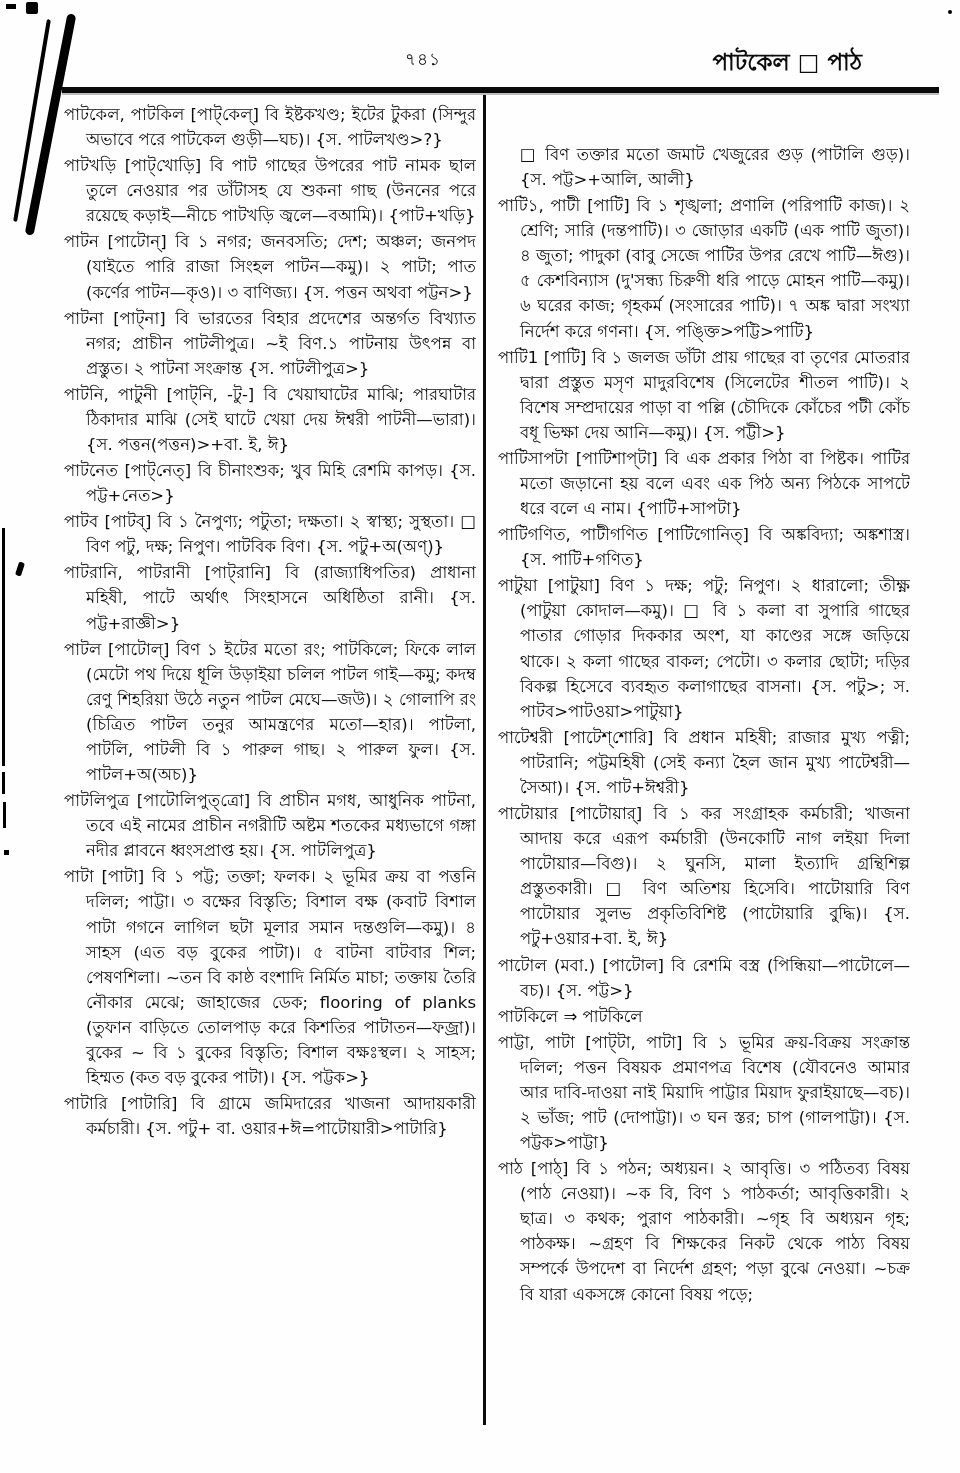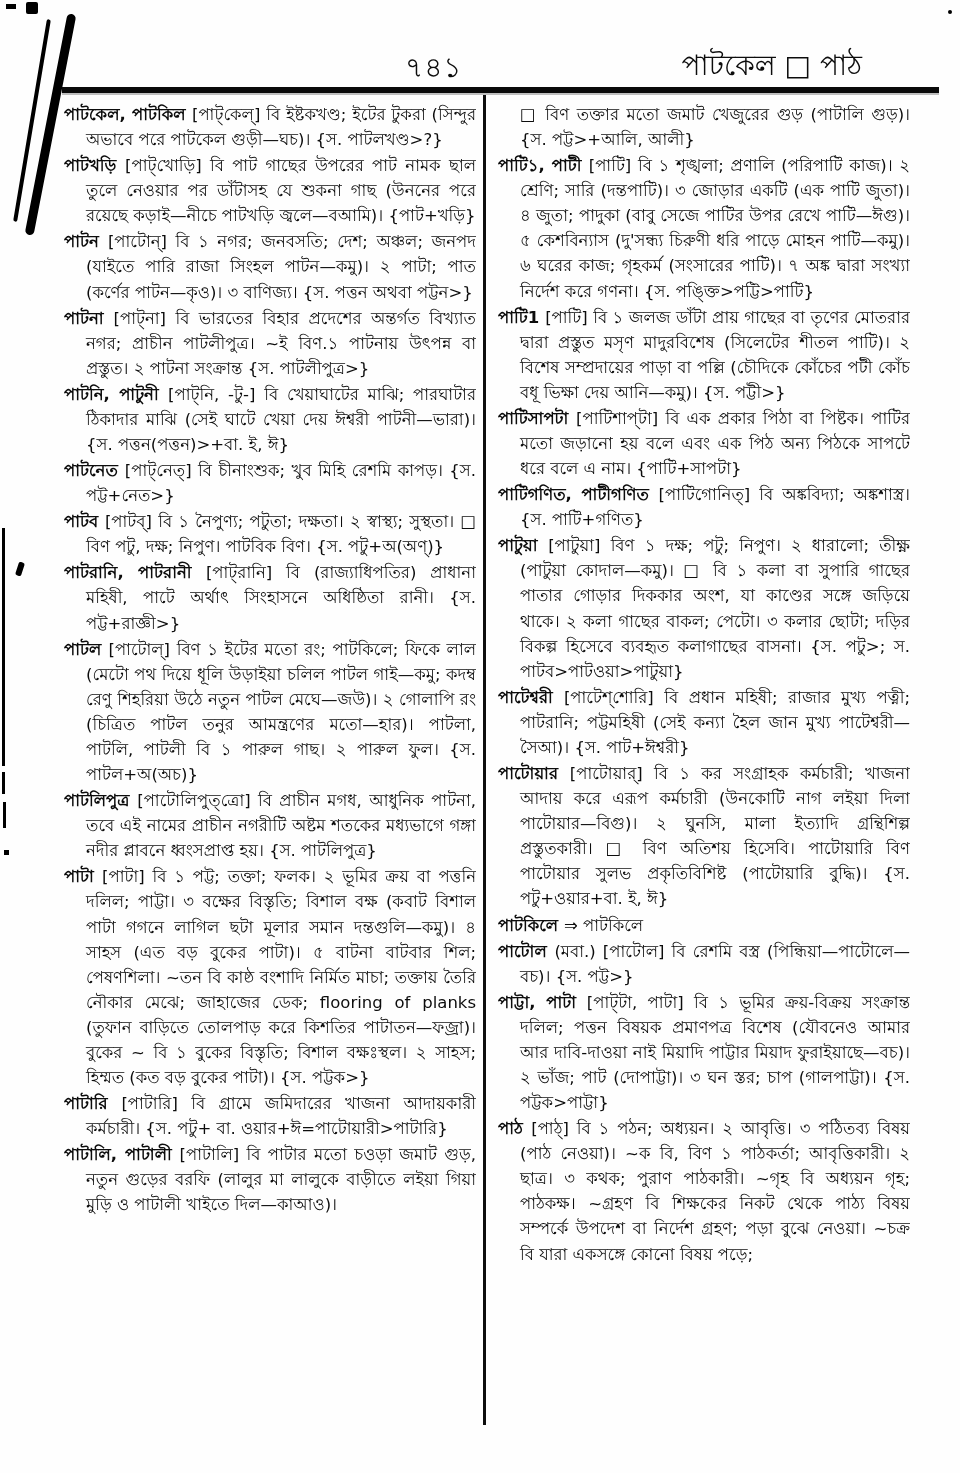--- a/index.html
+++ b/index.html
@@ -7,46 +7,46 @@
     position:relative;
     width:960px;height:1473px;
     background:#fefefe;
     overflow:hidden;
     font-family:"DejaVu Sans", sans-serif;
     color:#0c0c0c;
   }
   
   .page-number{
     position:absolute;top:46px;left:405px;
-    font-size:28px;letter-spacing:1px;
+    font-size:17px;letter-spacing:1px;
   }
   .guide-words{
     position:absolute;top:44px;right:98px;
-    font-size:28px;font-weight:normal;
+    font-size:23px;font-weight:bold;
   }
   .header-rule{
     position:absolute;top:87px;left:62px;
     width:877px;height:6px;background:#0a0a0a;
     box-shadow:0 2px 0 rgba(0,0,0,.25);
   }
   
   .col{
     position:absolute;top:102px;width:412px;height:1320px;
     overflow:hidden;text-align:justify;
     font-size:16.5px;line-height:1.52;
   }
   .col-left{left:64px;}
   .col-right{left:498px;}
   .col-divider{
     position:absolute;top:95px;left:483px;
     width:3px;height:1330px;background:#0d0d0d;
   }
   .entry{margin:0 0 1px 0;padding-left:22px;text-indent:-22px;}
-  .entry.continuation{padding-left:22px;text-indent:0;}
-  .hw{font-weight:bold;}
+  .entry.continuation{padding-left:22px;text-indent:0;margin-top:40px;}
+  .hw{font-weight:normal;}
   
   .artifact{position:absolute;background:#000;}
   .streak-a{top:18px;left:30px;width:4px;height:205px;transform:rotate(9.5deg);border-radius:3px;}
   .streak-b{top:12px;left:46px;width:9px;height:225px;transform:rotate(11deg);border-radius:5px;}
   .corner-mark-1{top:4px;left:6px;width:10px;height:5px;}
   .corner-mark-2{top:2px;left:26px;width:12px;height:12px;border-radius:2px;}
   .edge-line{top:528px;left:2px;width:3px;height:238px;}
   .edge-dash-1{top:772px;left:2px;width:3px;height:22px;}
   .edge-dash-2{top:802px;left:3px;width:3px;height:26px;}
   .edge-dot-1{top:850px;left:4px;width:5px;height:5px;}
@@ -79,31 +79,30 @@
       <p class="entry"><b class="hw">পাটন </b><span>[পাটোন্] বি ১ নগর; জনবসতি; দেশ; অঞ্চল; জনপদ (যাইতে পারি রাজা সিংহল পাটন—কমু)। ২ পাটা; পাত (কর্ণের পাটন—কৃও)। ৩ বাণিজ্য। {স. পত্তন অথবা পট্টন&gt;}</span></p>
       <p class="entry"><b class="hw">পাটনা </b><span>[পাট্‌না] বি ভারতের বিহার প্রদেশের অন্তর্গত বিখ্যাত নগর; প্রাচীন পাটলীপুত্র। ~ই বিণ.১ পাটনায় উৎপন্ন বা প্রস্তুত। ২ পাটনা সংক্রান্ত {স. পাটলীপুত্র&gt;}</span></p>
       <p class="entry"><b class="hw">পাটনি, পাটুনী </b><span>[পাট্‌নি, -টু-] বি খেয়াঘাটের মাঝি; পারঘাটার ঠিকাদার মাঝি (সেই ঘাটে খেয়া দেয় ঈশ্বরী পাটনী—ভারা)। {স. পত্তন(পত্তন)&gt;+বা. ই, ঈ}</span></p>
       <p class="entry"><b class="hw">পাটনেত </b><span>[পাট্‌নেত্] বি চীনাংশুক; খুব মিহি রেশমি কাপড়। {স. পট্ট+নেত&gt;}</span></p>
       <p class="entry"><b class="hw">পাটব </b><span>[পাটব্] বি ১ নৈপুণ্য; পটুতা; দক্ষতা। ২ স্বাস্থ্য; সুস্থতা। □ বিণ পটু, দক্ষ; নিপুণ। পাটবিক বিণ। {স. পটু+অ(অণ্)}</span></p>
       <p class="entry"><b class="hw">পাটরানি, পাটরানী </b><span>[পাট্‌রানি] বি (রাজ্যাধিপতির) প্রাধানা মহিষী, পাটে অর্থাৎ সিংহাসনে অধিষ্ঠিতা রানী। {স. পট্ট+রাজ্ঞী&gt;}</span></p>
       <p class="entry"><b class="hw">পাটল </b><span>[পাটোল্] বিণ ১ ইটের মতো রং; পাটকিলে; ফিকে লাল (মেটো পথ দিয়ে ধূলি উড়াইয়া চলিল পাটল গাই—কমু; কদম্ব রেণু শিহরিয়া উঠে নতুন পাটল মেঘে—জউ)। ২ গোলাপি রং (চিত্রিত পাটল তনুর আমন্ত্রণের মতো—হার)। পাটলা, পাটলি, পাটলী বি ১ পারুল গাছ। ২ পারুল ফুল। {স. পাটল+অ(অচ)}</span></p>
       <p class="entry"><b class="hw">পাটলিপুত্র </b><span>[পাটোলিপুত্‌ত্রো] বি প্রাচীন মগধ, আধুনিক পাটনা, তবে এই নামের প্রাচীন নগরীটি অষ্টম শতকের মধ্যভাগে গঙ্গা নদীর প্লাবনে ধ্বংসপ্রাপ্ত হয়। {স. পাটলিপুত্র}</span></p>
       <p class="entry"><b class="hw">পাটা </b><span>[পাটা] বি ১ পট্ট; তক্তা; ফলক। ২ ভূমির ক্রয় বা পত্তনি দলিল; পাট্টা। ৩ বক্ষের বিস্তৃতি; বিশাল বক্ষ (কবাট বিশাল পাটা গগনে লাগিল ছটা মূলার সমান দন্তগুলি—কমু)। ৪ সাহস (এত বড় বুকের পাটা)। ৫ বাটনা বাটবার শিল; পেষণশিলা। ~তন বি কাষ্ঠ বংশাদি নির্মিত মাচা; তক্তায় তৈরি নৌকার মেঝে; জাহাজের ডেক; flooring of planks (তুফান বাড়িতে তোলপাড় করে কিশতির পাটাতন—ফজ্রা)। বুকের ~ বি ১ বুকের বিস্তৃতি; বিশাল বক্ষঃস্থল। ২ সাহস; হিম্মত (কত বড় বুকের পাটা)। {স. পট্টক&gt;}</span></p>
       <p class="entry"><b class="hw">পাটারি </b><span>[পাটারি] বি গ্রামে জমিদারের খাজনা আদায়কারী কর্মচারী। {স. পটু+ বা. ওয়ার+ঈ=পাটোয়ারী&gt;পাটারি}</span></p>
-      <p class="entry"><b class="hw">পাটালি, পাটালী </b><span>[পাটালি] বি পাটার মতো চওড়া জমাট গুড়, নতুন গুড়ের বরফি (লালুর মা লালুকে বাড়ীতে লইয়া গিয়া মুড়ি ও পাটালী খাইতে দিল—কাআও)।</span></p>
     </div>
   <div class="col-divider"></div>
   <div class="col col-right">
       <p class="entry continuation"><span>□ বিণ তক্তার মতো জমাট খেজুরের গুড় (পাটালি গুড়)। {স. পট্ট&gt;+আলি, আলী}</span></p>
       <p class="entry"><b class="hw">পাটি১, পাটী </b><span>[পাটি] বি ১ শৃঙ্খলা; প্রণালি (পরিপাটি কাজ)। ২ শ্রেণি; সারি (দন্তপাটি)। ৩ জোড়ার একটি (এক পাটি জুতা)। ৪ জুতা; পাদুকা (বাবু সেজে পাটির উপর রেখে পাটি—ঈগু)। ৫ কেশবিন্যাস (দু'সন্ধ্য চিরুণী ধরি পাড়ে মোহন পাটি—কমু)। ৬ ঘরের কাজ; গৃহকর্ম (সংসারের পাটি)। ৭ অঙ্ক দ্বারা সংখ্যা নির্দেশ করে গণনা। {স. পঙ্ক্তি&gt;পট্টি&gt;পাটি}</span></p>
       <p class="entry"><b class="hw">পাটি1 </b><span>[পাটি] বি ১ জলজ ডাঁটা প্রায় গাছের বা তৃণের মোতরার দ্বারা প্রস্তুত মসৃণ মাদুরবিশেষ (সিলেটের শীতল পাটি)। ২ বিশেষ সম্প্রদায়ের পাড়া বা পল্লি (চৌদিকে কোঁচের পটী কোঁচ বধূ ভিক্ষা দেয় আনি—কমু)। {স. পট্টী&gt;}</span></p>
       <p class="entry"><b class="hw">পাটিসাপটা </b><span>[পাটিশাপ্‌টা] বি এক প্রকার পিঠা বা পিষ্টক। পাটির মতো জড়ানো হয় বলে এবং এক পিঠ অন্য পিঠকে সাপটে ধরে বলে এ নাম। {পাটি+সাপটা}</span></p>
       <p class="entry"><b class="hw">পাটিগণিত, পাটীগণিত </b><span>[পাটিগোনিত্] বি অঙ্কবিদ্যা; অঙ্কশাস্ত্র। {স. পাটি+গণিত}</span></p>
       <p class="entry"><b class="hw">পাটুয়া </b><span>[পাটুয়া] বিণ ১ দক্ষ; পটু; নিপুণ। ২ ধারালো; তীক্ষ্ণ (পাটুয়া কোদাল—কমু)। □ বি ১ কলা বা সুপারি গাছের পাতার গোড়ার দিককার অংশ, যা কাণ্ডের সঙ্গে জড়িয়ে থাকে। ২ কলা গাছের বাকল; পেটো। ৩ কলার ছোটা; দড়ির বিকল্প হিসেবে ব্যবহৃত কলাগাছের বাসনা। {স. পটু&gt;; স. পাটব&gt;পাটওয়া&gt;পাটুয়া}</span></p>
       <p class="entry"><b class="hw">পাটেশ্বরী </b><span>[পাটেশ্‌শোরি] বি প্রধান মহিষী; রাজার মুখ্য পত্নী; পাটরানি; পট্টমহিষী (সেই কন্যা হৈল জান মুখ্য পাটেশ্বরী—সৈআ)। {স. পাট+ঈশ্বরী}</span></p>
       <p class="entry"><b class="hw">পাটোয়ার </b><span>[পাটোয়ার্] বি ১ কর সংগ্রাহক কর্মচারী; খাজনা আদায় করে এরূপ কর্মচারী (উনকোটি নাগ লইয়া দিলা পাটোয়ার—বিগু)। ২ ঘুনসি, মালা ইত্যাদি গ্রন্থিশিল্প প্রস্তুতকারী। □ বিণ অতিশয় হিসেবি। পাটোয়ারি বিণ পাটোয়ার সুলভ প্রকৃতিবিশিষ্ট (পাটোয়ারি বুদ্ধি)। {স. পটু+ওয়ার+বা. ই, ঈ}</span></p>
+      <p class="entry"><b class="hw">পাটোল </b><span>(মবা.) [পাটোল] বি রেশমি বস্ত্র (পিন্ধিয়া—পাটোলে—বচ)। {স. পট্ট&gt;}</span></p>
       <p class="entry"><b class="hw">পাটকিলে </b><span>⇒ পাটকিলে</span></p>
-      <p class="entry"><b class="hw">পাটোল </b><span>(মবা.) [পাটোল] বি রেশমি বস্ত্র (পিন্ধিয়া—পাটোলে—বচ)। {স. পট্ট&gt;}</span></p>
       <p class="entry"><b class="hw">পাট্টা, পাটা </b><span>[পাট্‌টা, পাটা] বি ১ ভূমির ক্রয়-বিক্রয় সংক্রান্ত দলিল; পত্তন বিষয়ক প্রমাণপত্র বিশেষ (যৌবনেও আমার আর দাবি-দাওয়া নাই মিয়াদি পাট্টার মিয়াদ ফুরাইয়াছে—বচ)। ২ ভাঁজ; পাট (দোপাট্টা)। ৩ ঘন স্তর; চাপ (গালপাট্টা)। {স. পট্টক&gt;পাট্টা}</span></p>
       <p class="entry"><b class="hw">পাঠ </b><span>[পাঠ্] বি ১ পঠন; অধ্যয়ন। ২ আবৃত্তি। ৩ পঠিতব্য বিষয় (পাঠ নেওয়া)। ~ক বি, বিণ ১ পাঠকর্তা; আবৃত্তিকারী। ২ ছাত্র। ৩ কথক; পুরাণ পাঠকারী। ~গৃহ বি অধ্যয়ন গৃহ; পাঠকক্ষ। ~গ্রহণ বি শিক্ষকের নিকট থেকে পাঠ্য বিষয় সম্পর্কে উপদেশ বা নির্দেশ গ্রহণ; পড়া বুঝে নেওয়া। ~চক্র বি যারা একসঙ্গে কোনো বিষয় পড়ে;</span></p>
     </div>
 
 </div>
 
 </body></html>

